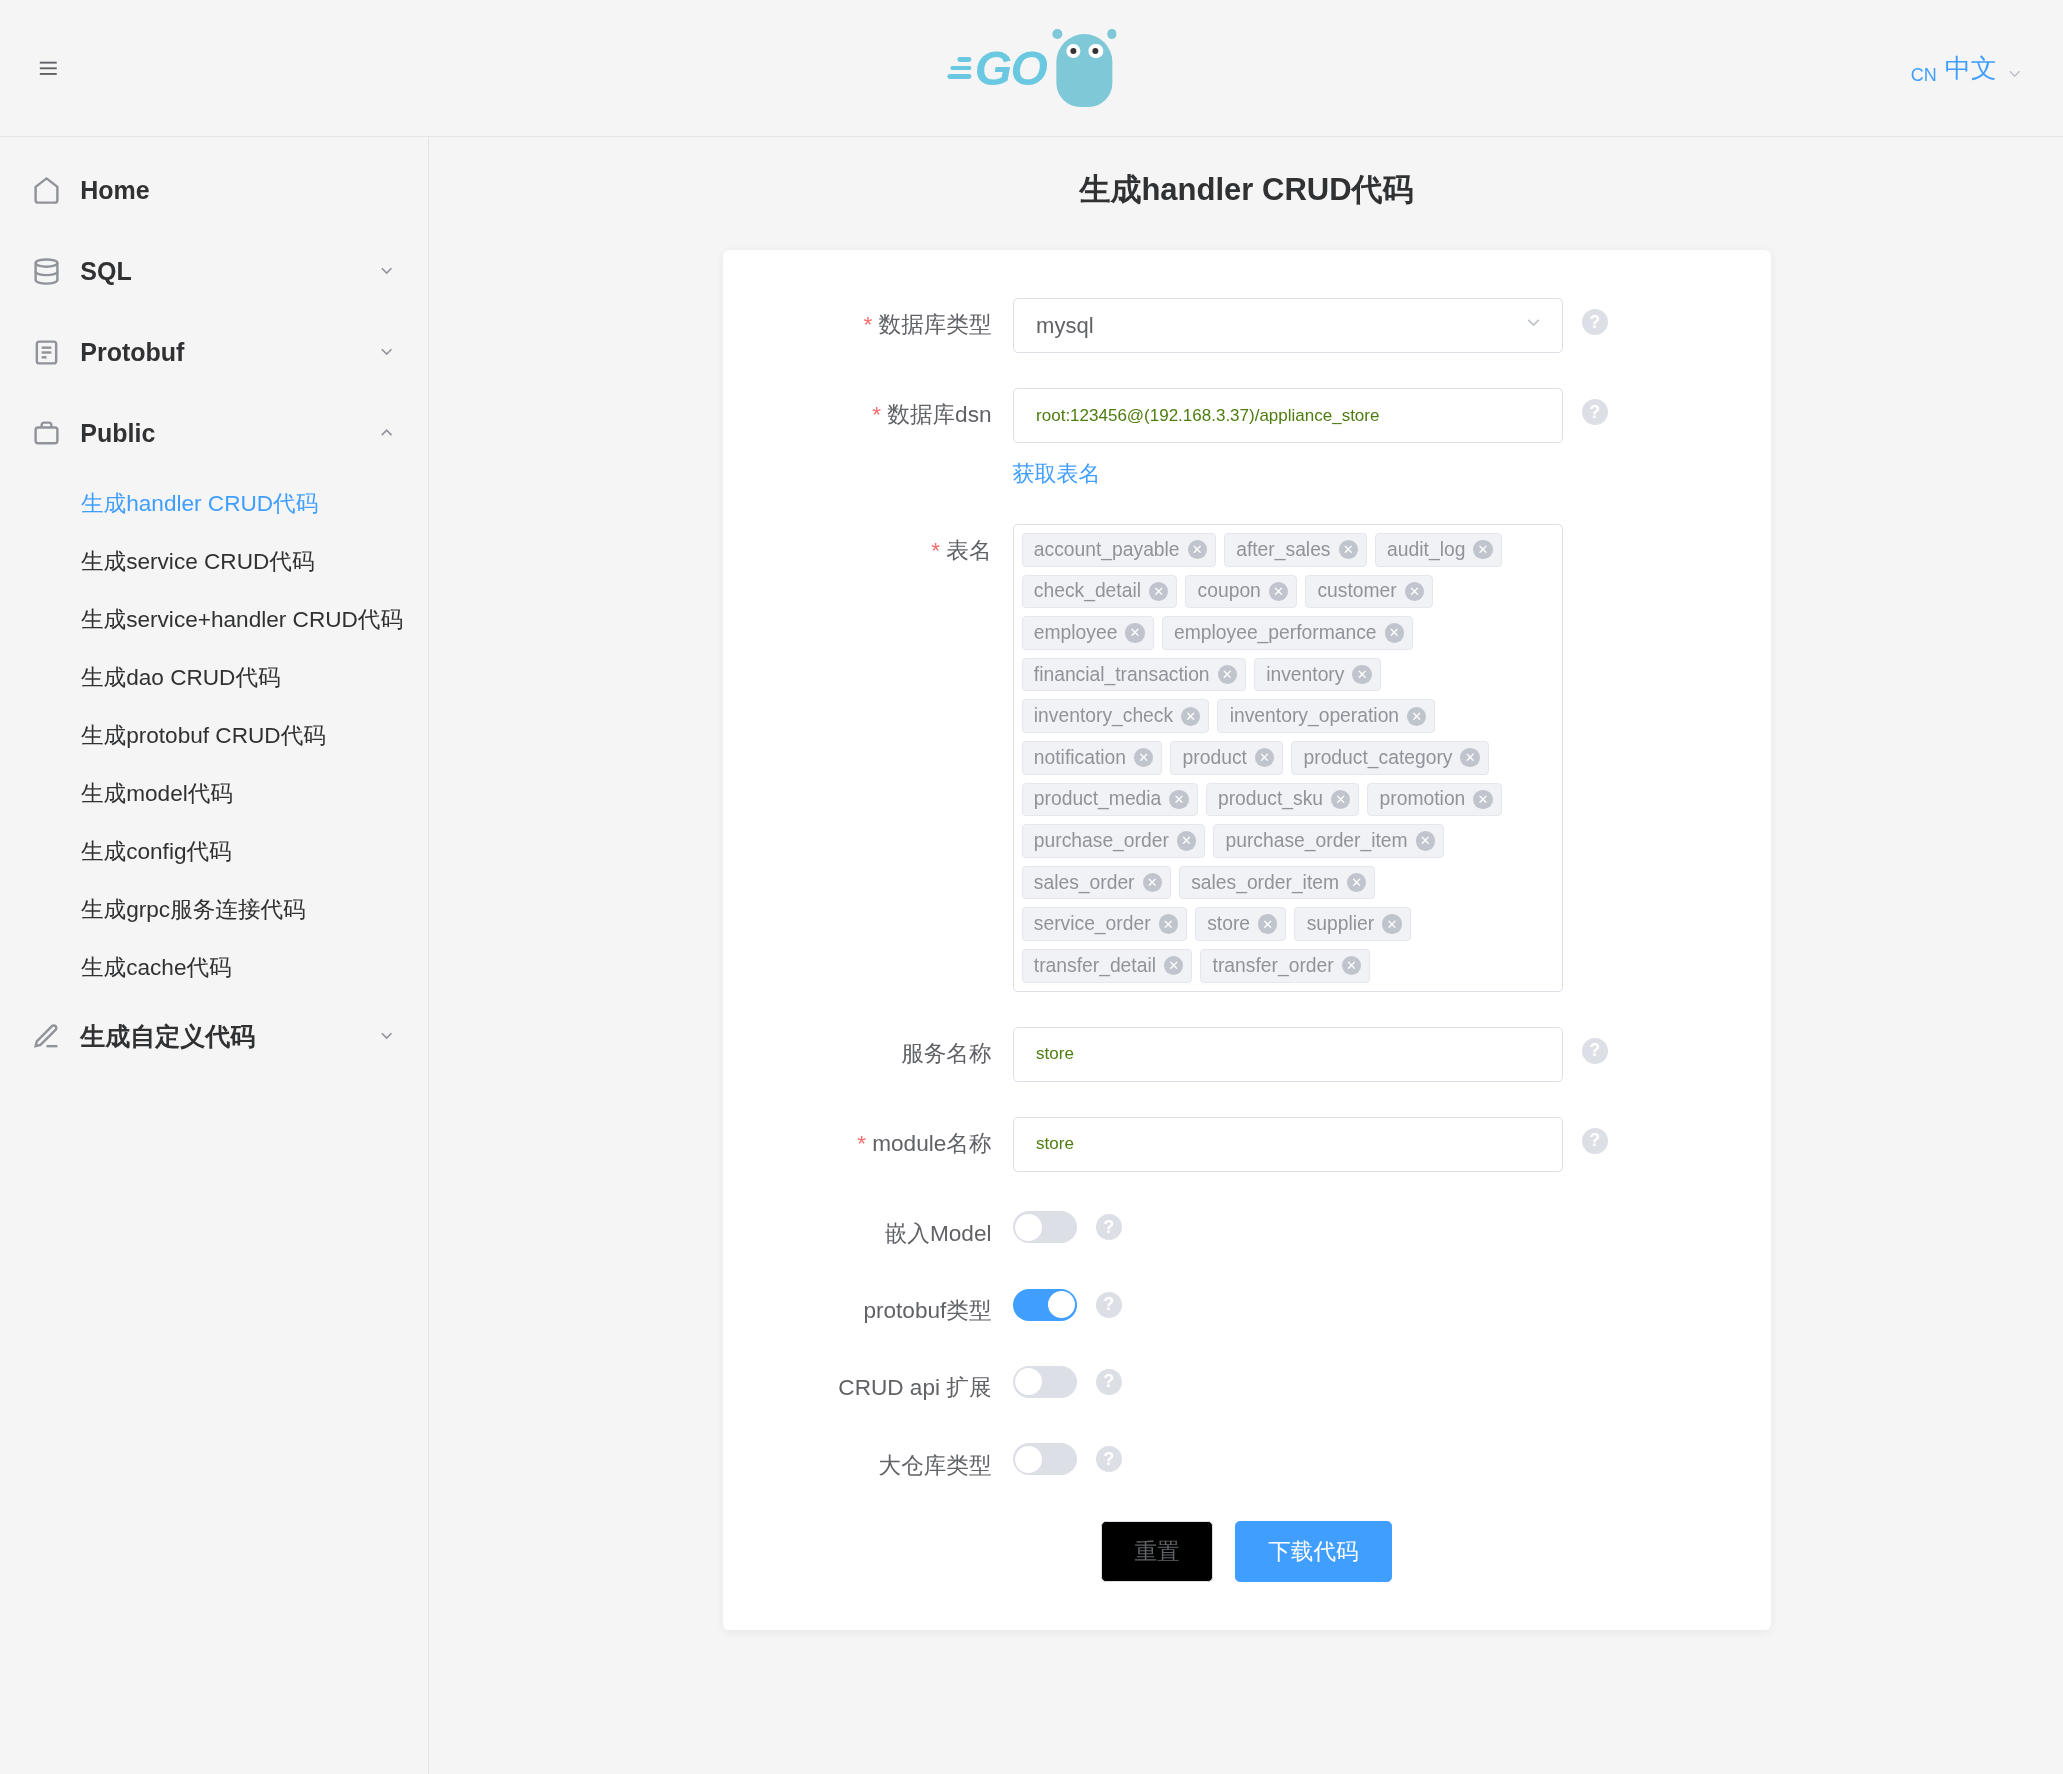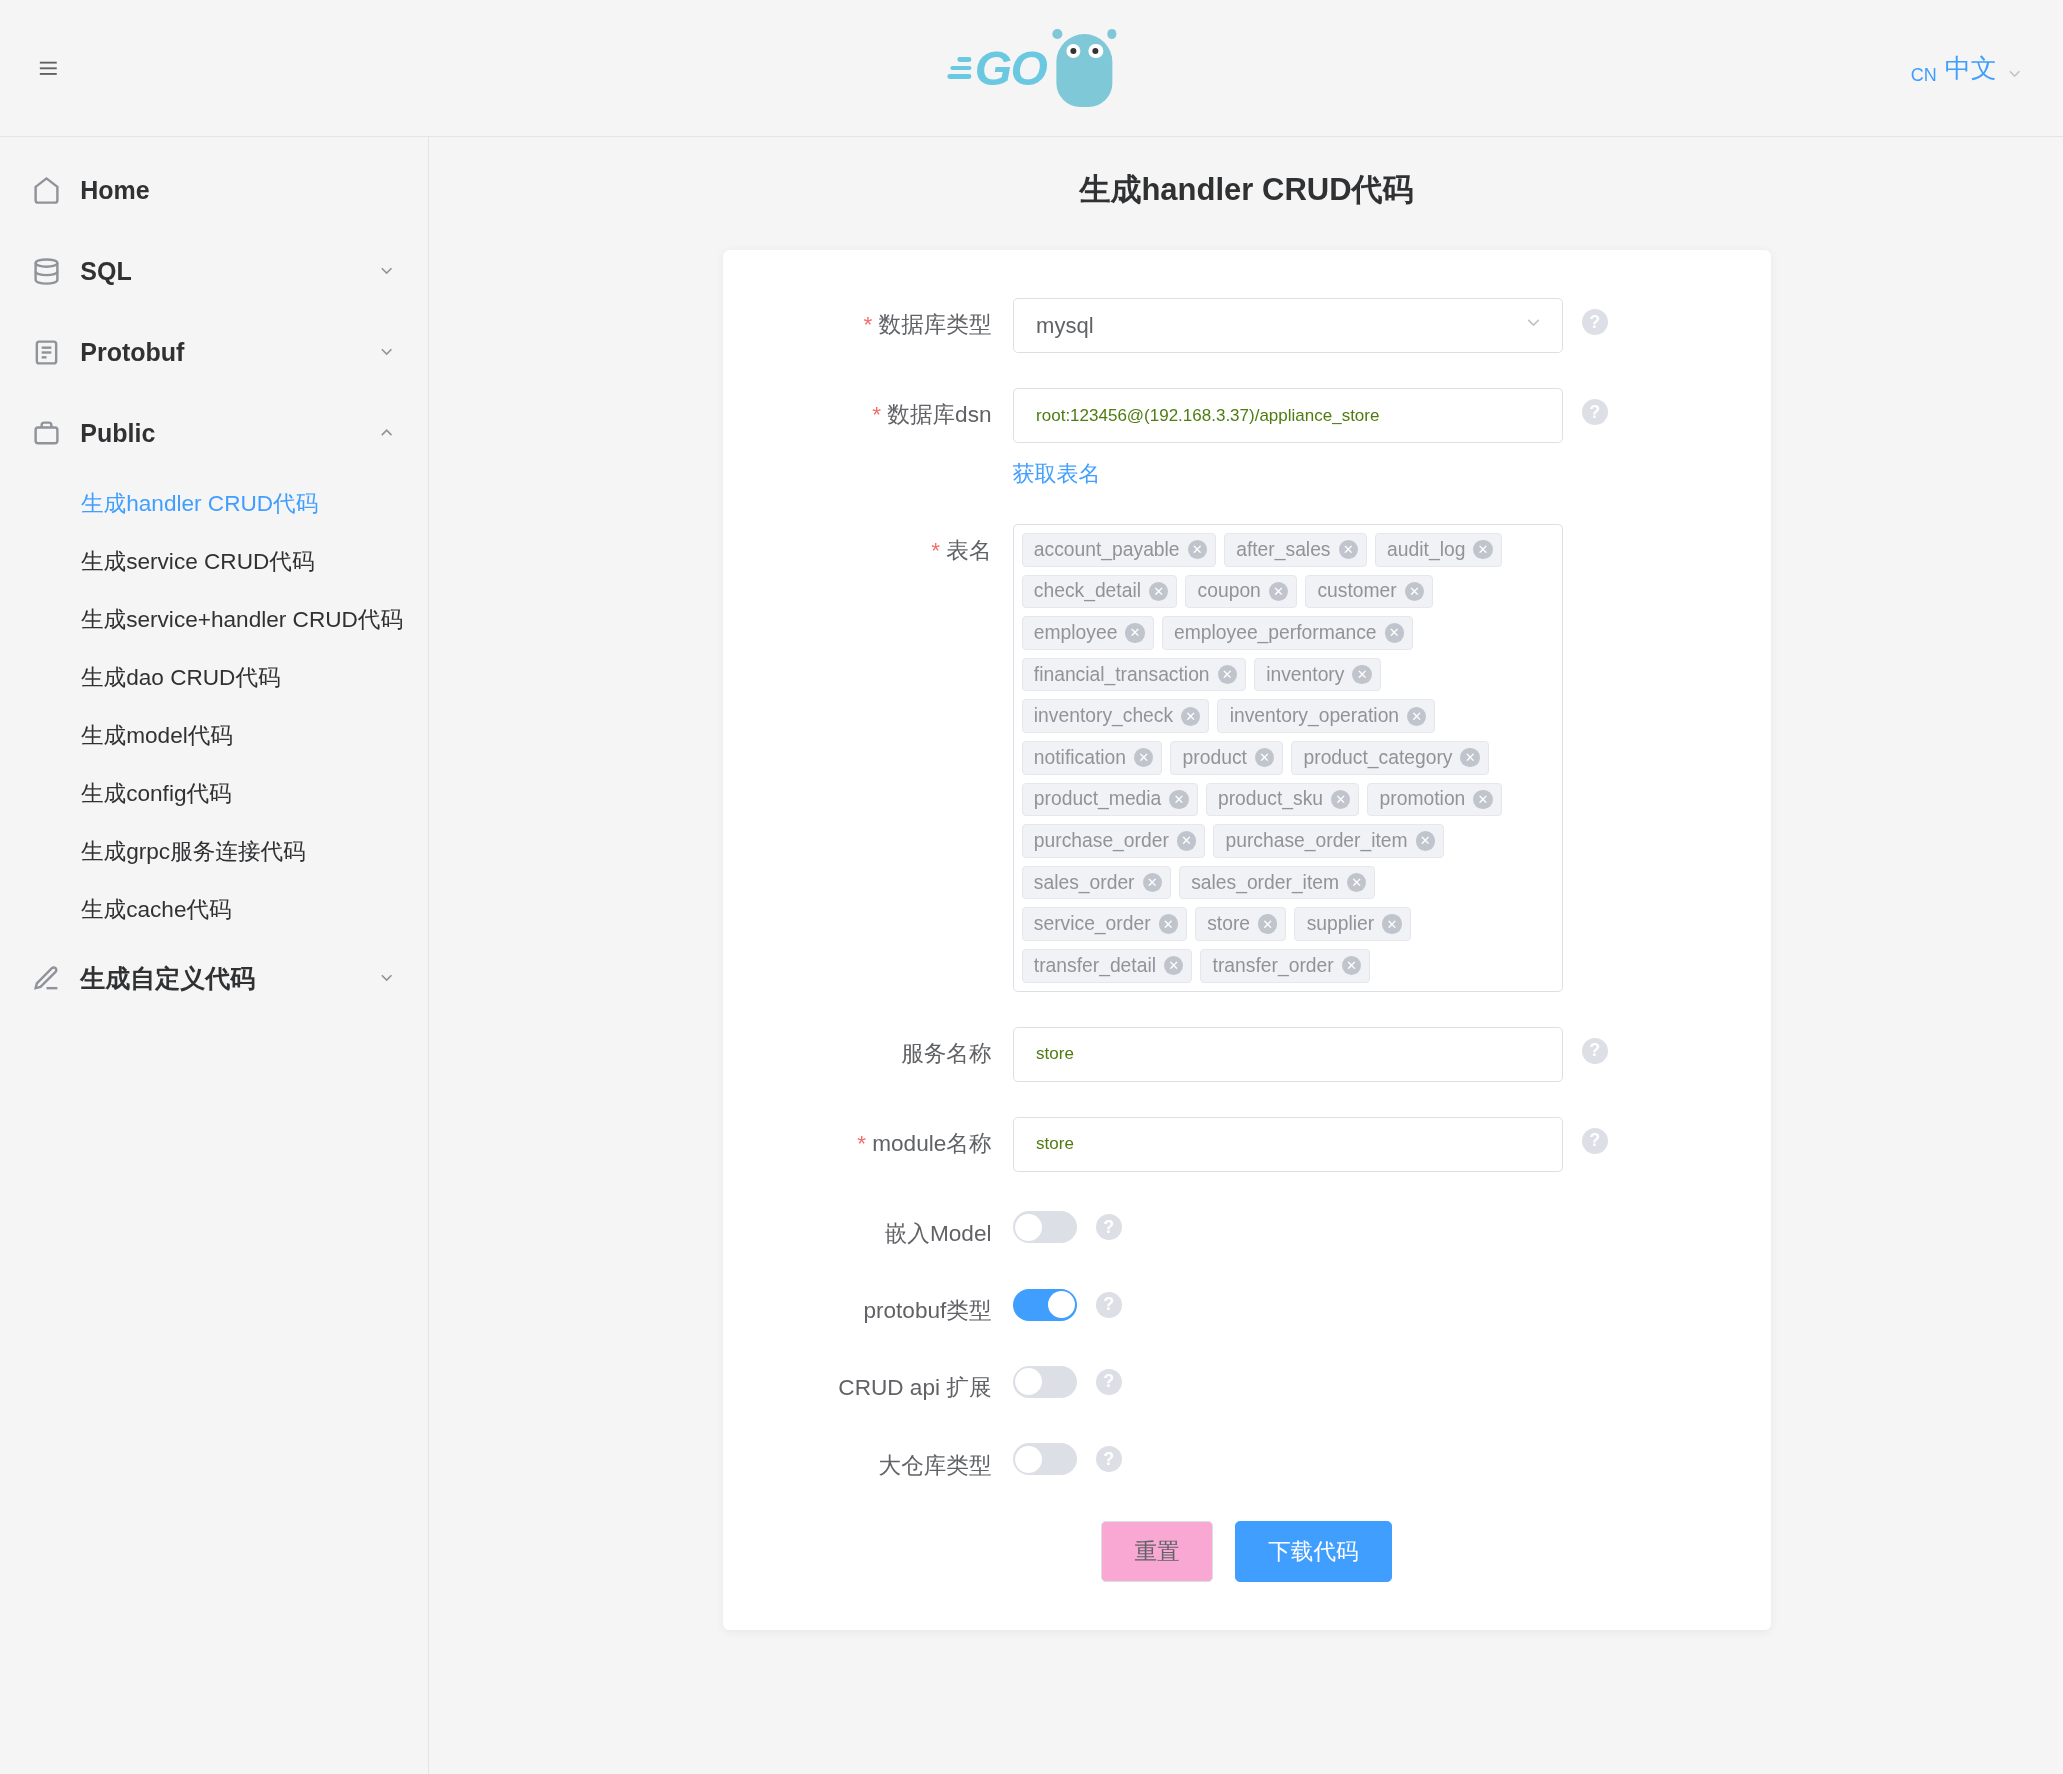--- a/index.html
+++ b/index.html
@@ -61,21 +61,21 @@
 .tag{display:inline-flex;align-items:center;background:#f0f2f5;border:0.8px solid #e4e7ed;border-radius:4px;padding:4.8px 8px 4.8px 11.3px;font-size:19.3px;color:#909399;gap:8px}
 .tag-x{width:19.3px;height:19.3px;border-radius:50%;background:#c0c4cc;color:#fff;display:flex;align-items:center;justify-content:center;font-size:13px;cursor:pointer}
 
 .switch{width:64px;height:32px;border-radius:16px;background:#dcdfe6;position:relative;cursor:pointer;display:inline-block;vertical-align:middle}
 .switch::after{content:'';width:27px;height:27px;border-radius:50%;background:#fff;position:absolute;top:2.4px;left:2.4px;transition:.2s}
 .switch.on{background:#409eff}
 .switch.on::after{left:35px}
 .switch-row .form-control{display:flex;align-items:center;padding-top:4.8px}
 
 .btn-row{display:flex;justify-content:center;gap:22.6px;margin-top:40px}
-.btn{height:61px;padding:0 32px;border-radius:4.8px;font-size:22.6px;cursor:pointer;display:flex;align-items:center;justify-content:center;border:0.8px solid #dcdfe6;background:#f9a8d4;color:#606266}
+.btn{height:61px;padding:0 32px;border-radius:4.8px;font-size:22.6px;cursor:pointer;display:flex;align-items:center;justify-content:center;border:0.8px solid #dcdfe6;background:#000000;color:#606266}
 .btn.primary{background:#409eff;border-color:#409eff;color:#fff}
 
 .go-lines{display:inline-block;margin-right:-3.2px}
 .go-lines span{display:block;width:24px;height:4.8px;background:#6ac8e0;margin:4px 0;border-radius:2.4px}
 .go-lines span:nth-child(1){width:14.5px;margin-left:9.7px}
 .go-lines span:nth-child(2){width:21px;margin-left:3.2px}
 </style>
 </head>
 <body>
 
@@ -162,20 +162,21 @@
         <span>Public</span>
         <span class="chev"><svg viewBox="0 0 24 24" fill="none" stroke="currentColor" stroke-width="2">
               <polyline points="18 15 12 9 6 15"></polyline>
             </svg></span>
       </div>
       <div id="public-sub">
           <div class="sub-item active">生成handler CRUD代码</div>
           <div class="sub-item">生成service CRUD代码</div>
           <div class="sub-item">生成service+handler CRUD代码</div>
           <div class="sub-item">生成dao CRUD代码</div>
+          <div class="sub-item">生成protobuf CRUD代码</div>
           <div class="sub-item">生成model代码</div>
           <div class="sub-item">生成config代码</div>
           <div class="sub-item">生成grpc服务连接代码</div>
           <div class="sub-item">生成cache代码</div>
         </div>
       <div class="nav-item">
         <span class="nic">
             <svg viewBox="0 0 24 24" fill="none" stroke="currentColor" stroke-width="2">
               <path d="M12 20h9"></path>
               <path d="M16.5 3.5a2.121 2.121 0 0 1 3 3L7 19l-4 1 1-4L16.5 3.5z"></path>

